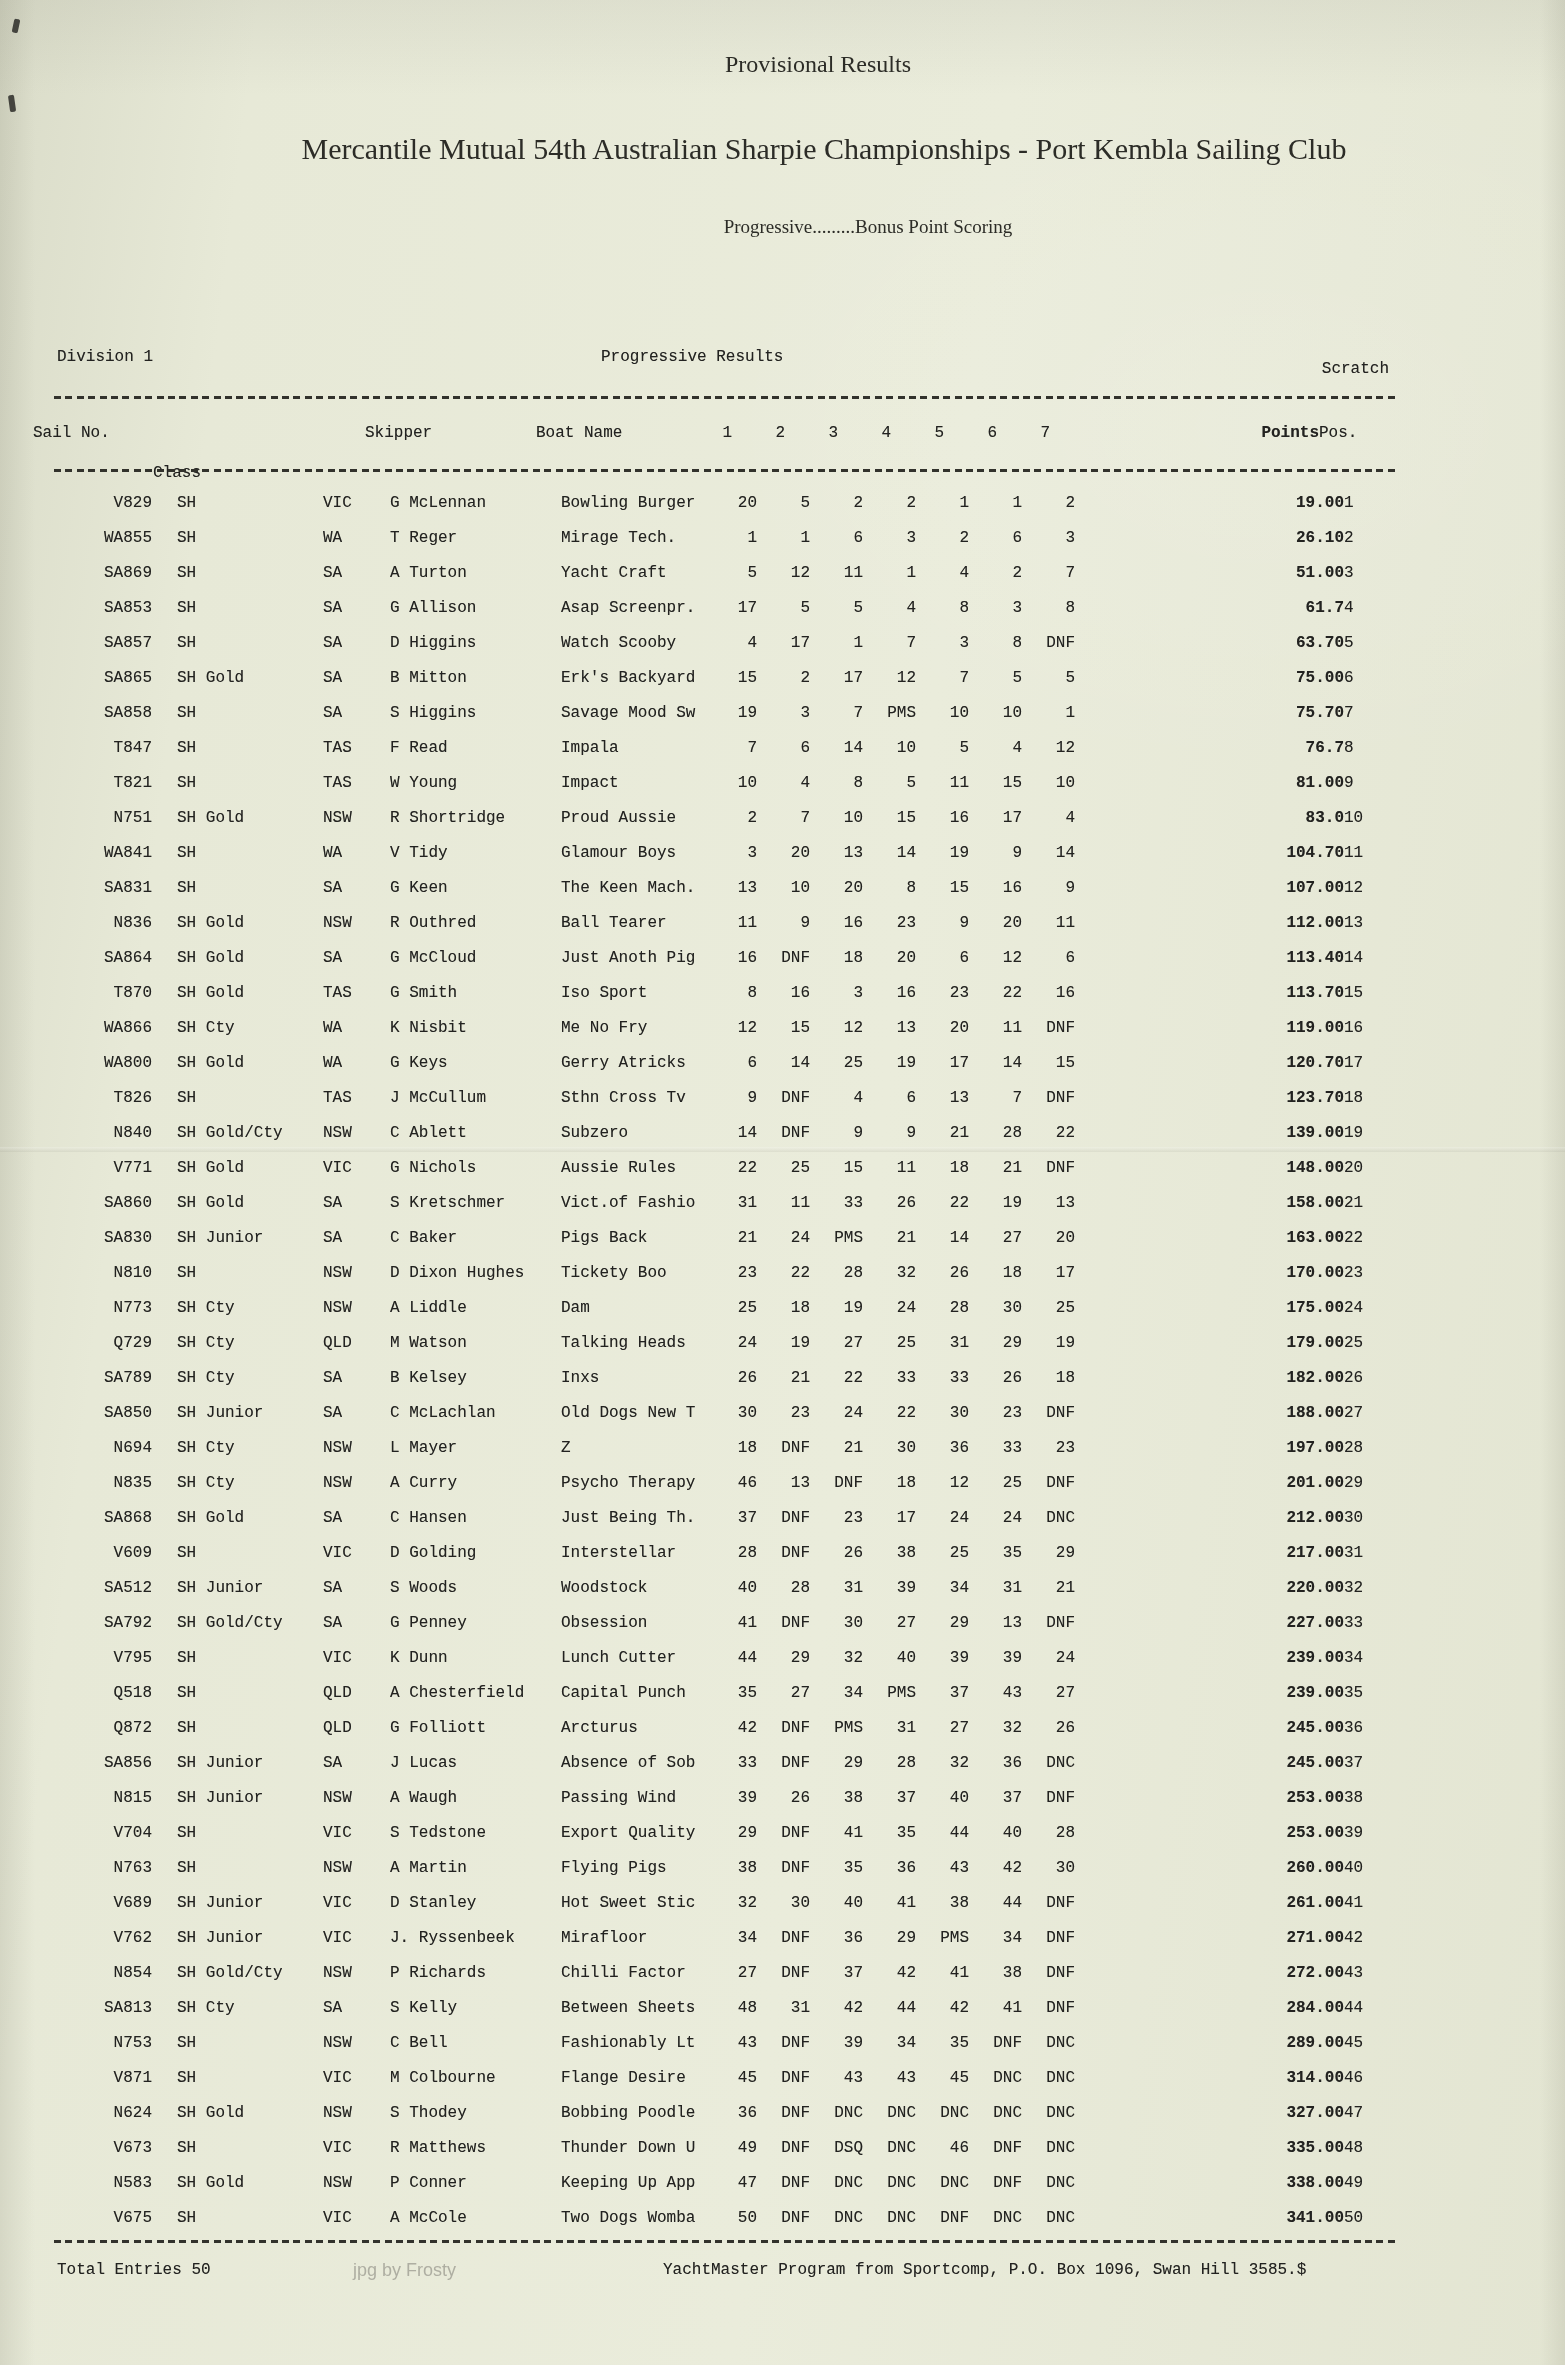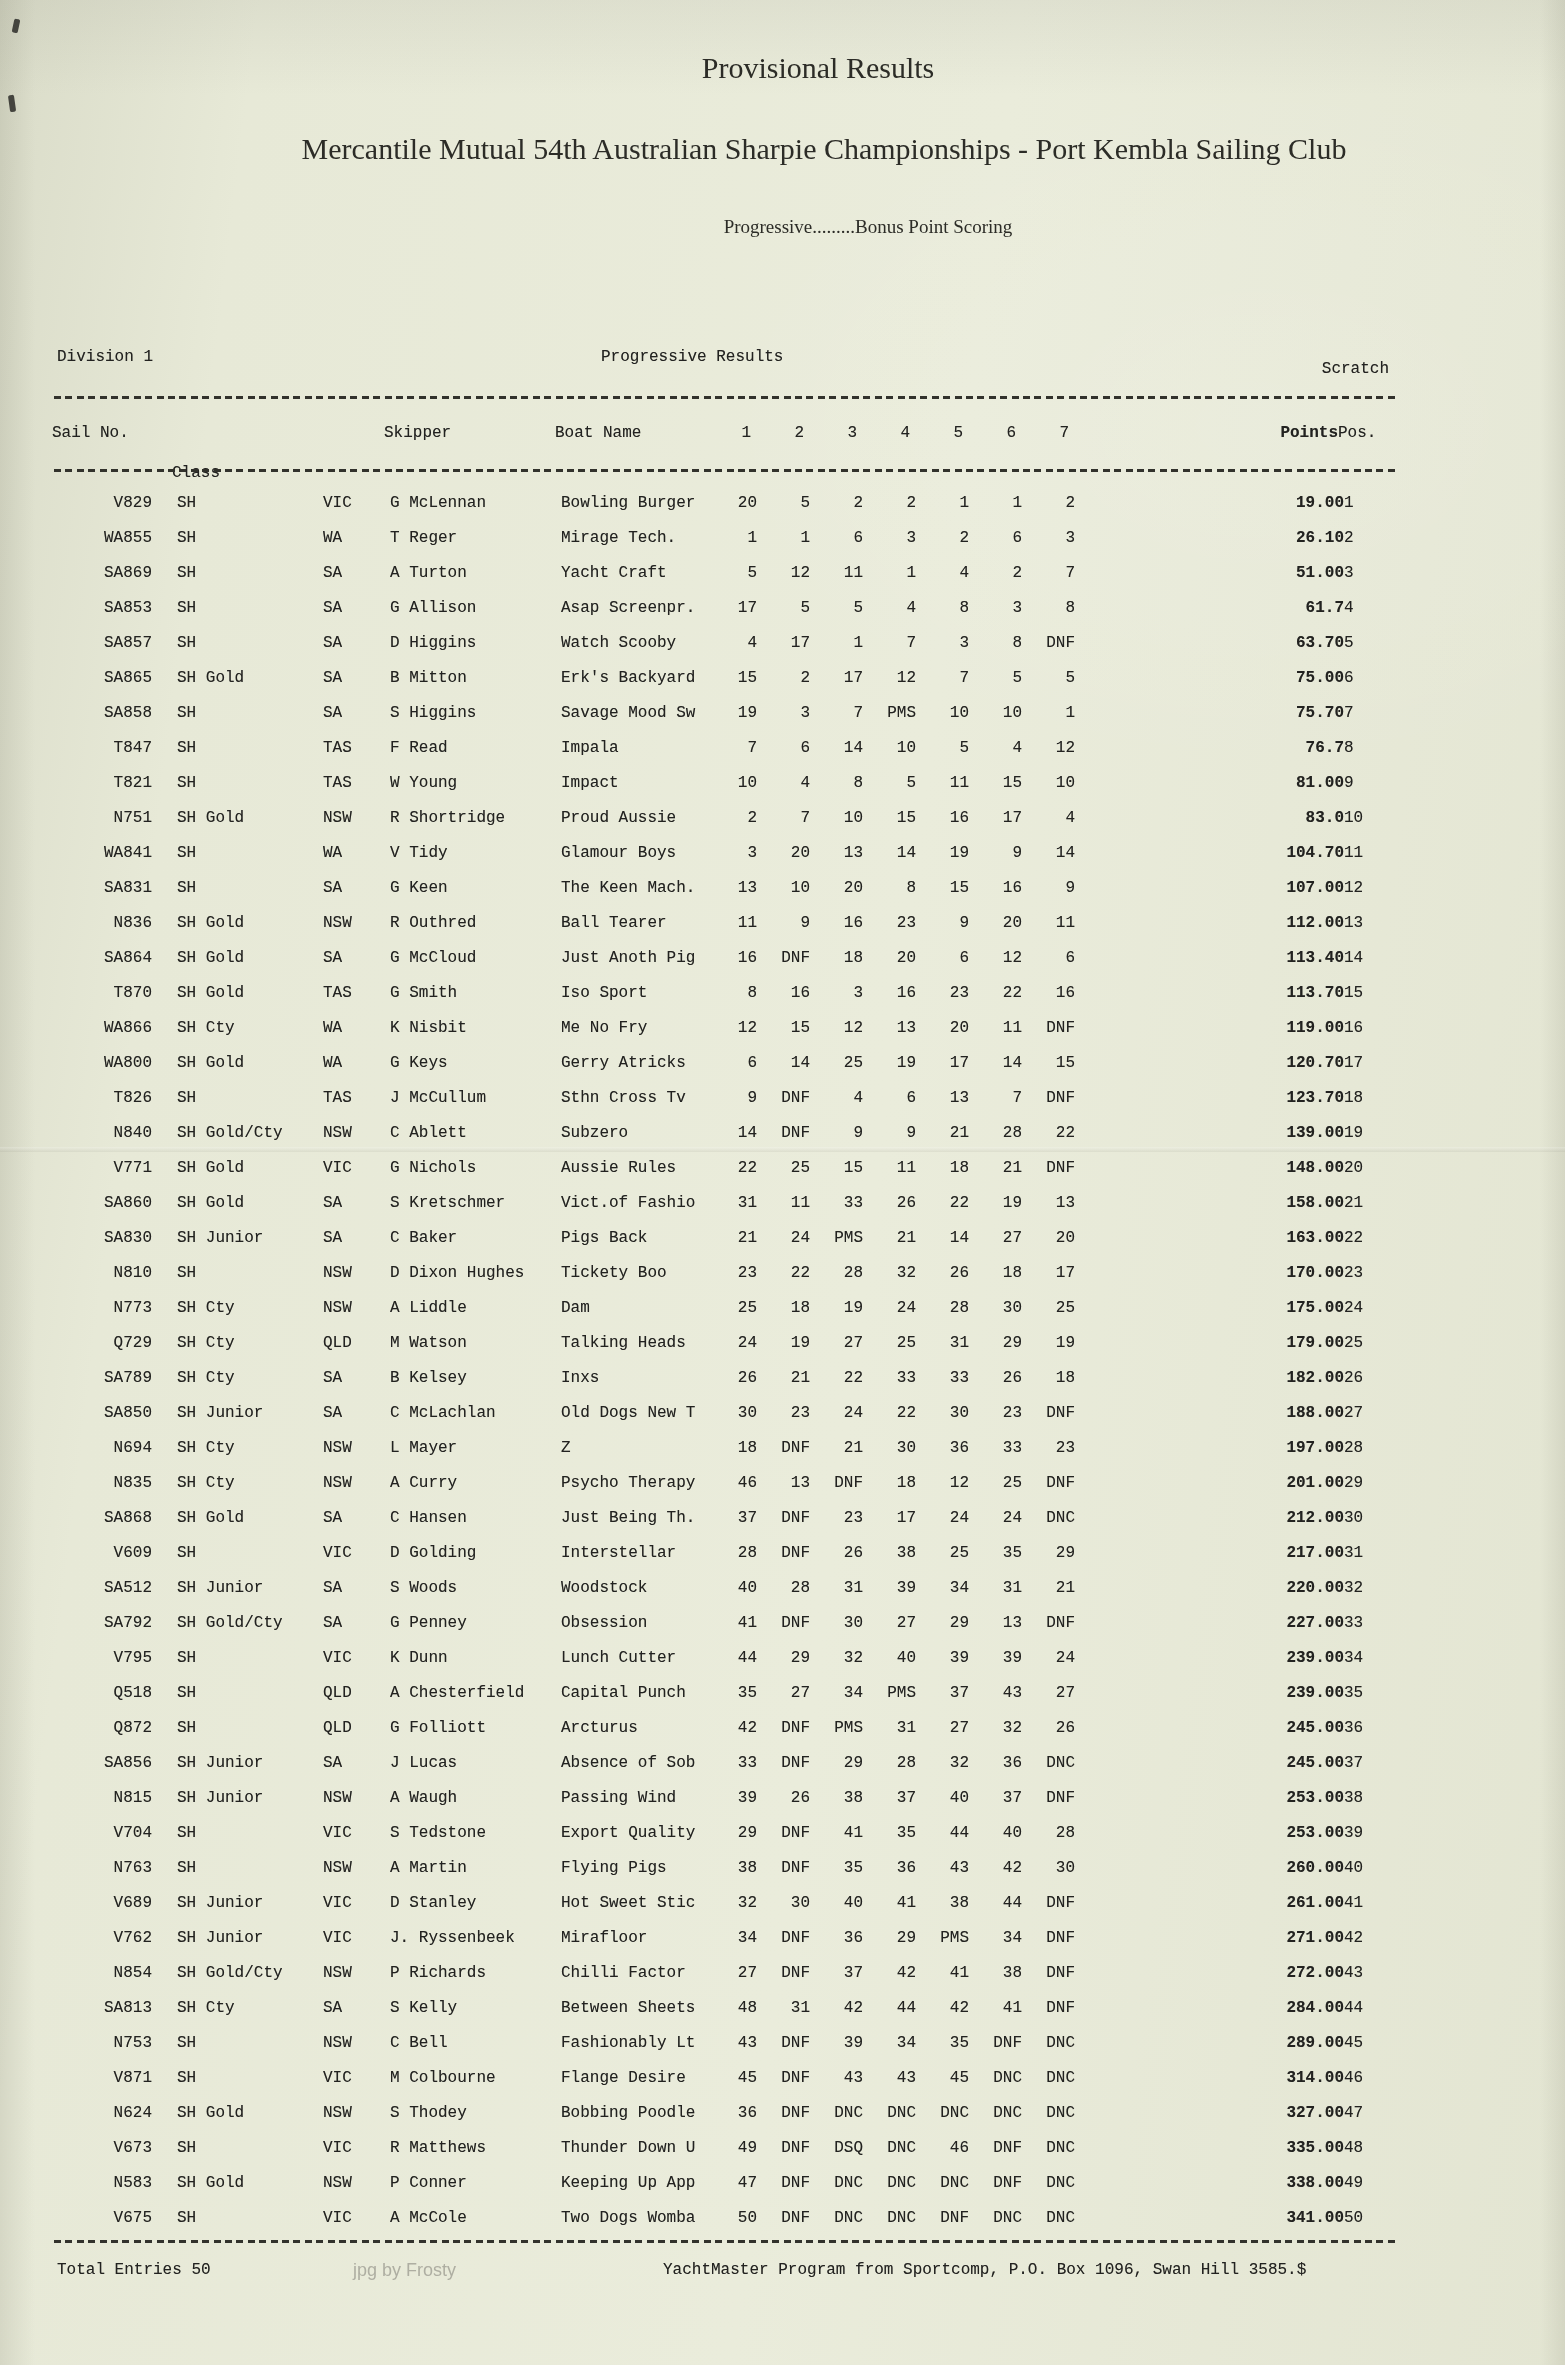--- a/index.html
+++ b/index.html
@@ -25,21 +25,21 @@
     color: #2c2c27;
     white-space: nowrap;
   }
   .mono {
     font-family: "Liberation Mono", "DejaVu Sans Mono", monospace;
     font-size: 16px;
     color: #222220;
     text-shadow: 0 0 0.6px rgba(40,40,35,0.35);
     white-space: pre;
   }
-  .title-1 { position: absolute; top: 51px;  left: 818px; transform: translateX(-50%); font-size: 30px; }
+  .title-1 { position: absolute; top: 51px;  left: 818px; transform: translateX(-50%); font-size: 24px; }
   .title-2 { position: absolute; top: 132px; left: 824px; transform: translateX(-50%); font-size: 30px; }
   .title-3 { position: absolute; top: 216px; left: 868px; transform: translateX(-50%); font-size: 19px; }
 
   .division-row { position: absolute; top: 341px; left: 0; right: 0; height: 32px; line-height: 32px; }
   .division-label { position: absolute; left: 57px; }
   .section-title  { position: absolute; left: 601px; }
   .scratch-label  { position: absolute; right: 176px; margin-top: 12px; }
 
   .dash {
     position: absolute;
@@ -50,21 +50,21 @@
   }
   .dash-top    { top: 396px; }
   .dash-head   { top: 469px; }
   .dash-bottom { top: 2240px; }
 
   .hdr-row {
     position: absolute;
     top: 418px; left: 0; right: 0;
     height: 30px; line-height: 30px;
     display: flex;
-    padding-left: 52px;
+    padding-left: 33px;
   }
   .rows-container { position: absolute; top: 486px; left: 0; right: 0; }
   .row {
     display: flex;
     height: 35px;
     line-height: 35px;
     padding-left: 57px;
   }
   .cell { display: inline-block; white-space: pre; }
 

